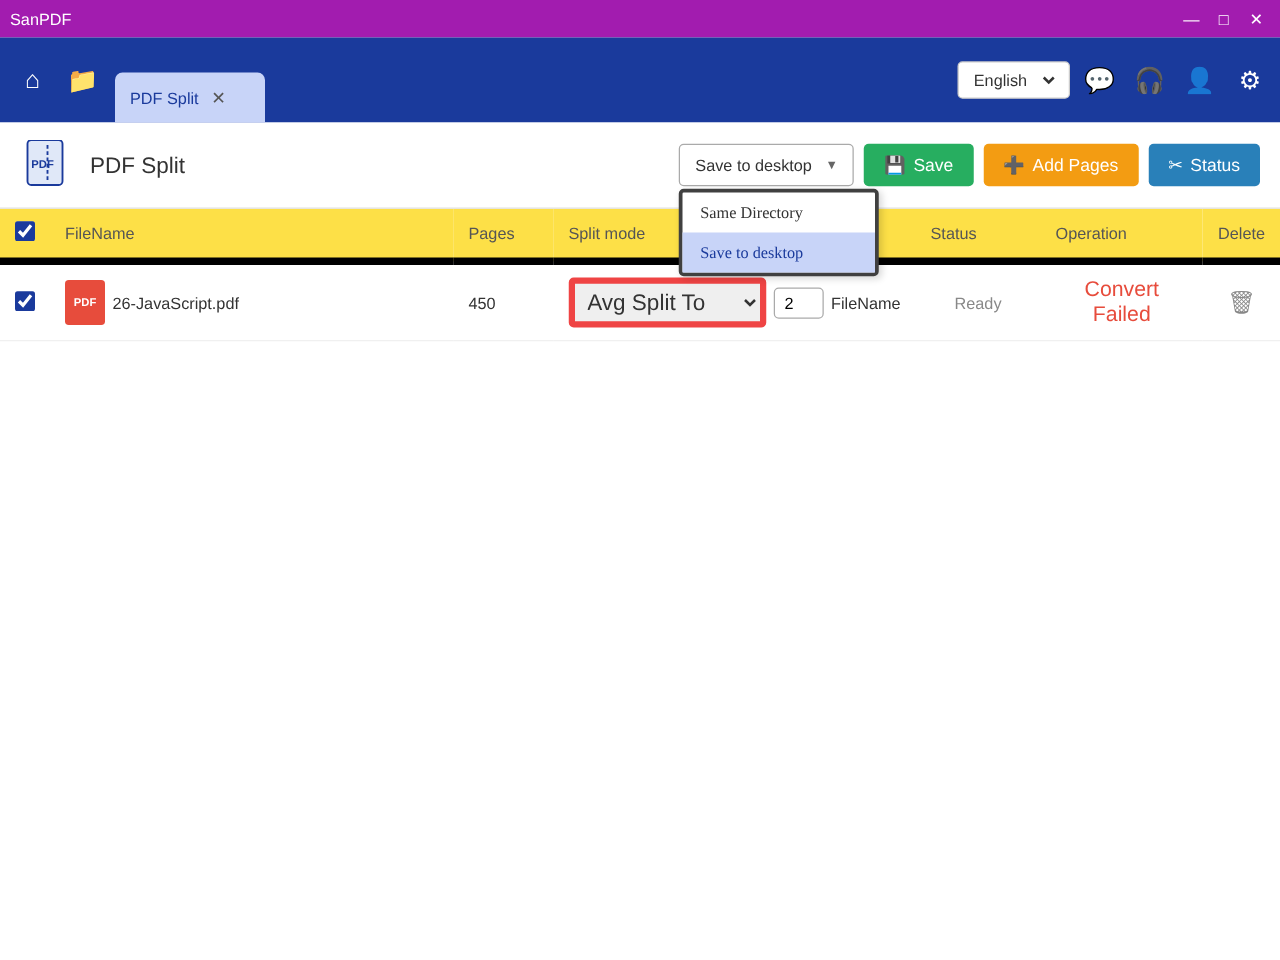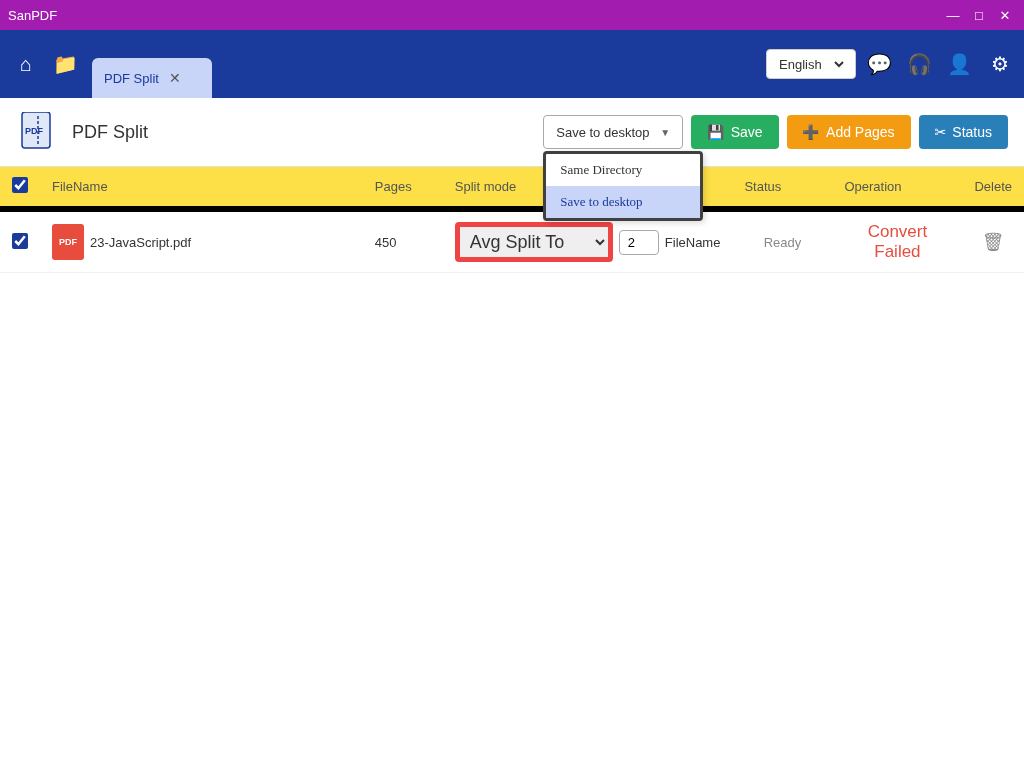--- a/index.html
+++ b/index.html
@@ -465,21 +465,21 @@
       </tr>
     </thead>
     <tbody>
       <tr>
         <td class="col-checkbox">
           <input type="checkbox" class="checkbox-blue" checked="" style="">
         </td>
         <td class="col-filename">
           <div class="file-icon-wrap">
             <div class="pdf-icon">PDF</div>
-            <span>23-JavaScript.pdf</span>
+            <span>26-JavaScript.pdf</span>
           </div>
         </td>
         <td class="col-pages">450</td>
         <td class="col-splitmode">
           <div style="display:flex;align-items:center;gap:6px;">
             <select class="split-mode-select">
               <option>Avg Split To</option>
               <option>Split by Pages</option>
               <option>Split by Size</option>
             </select>

